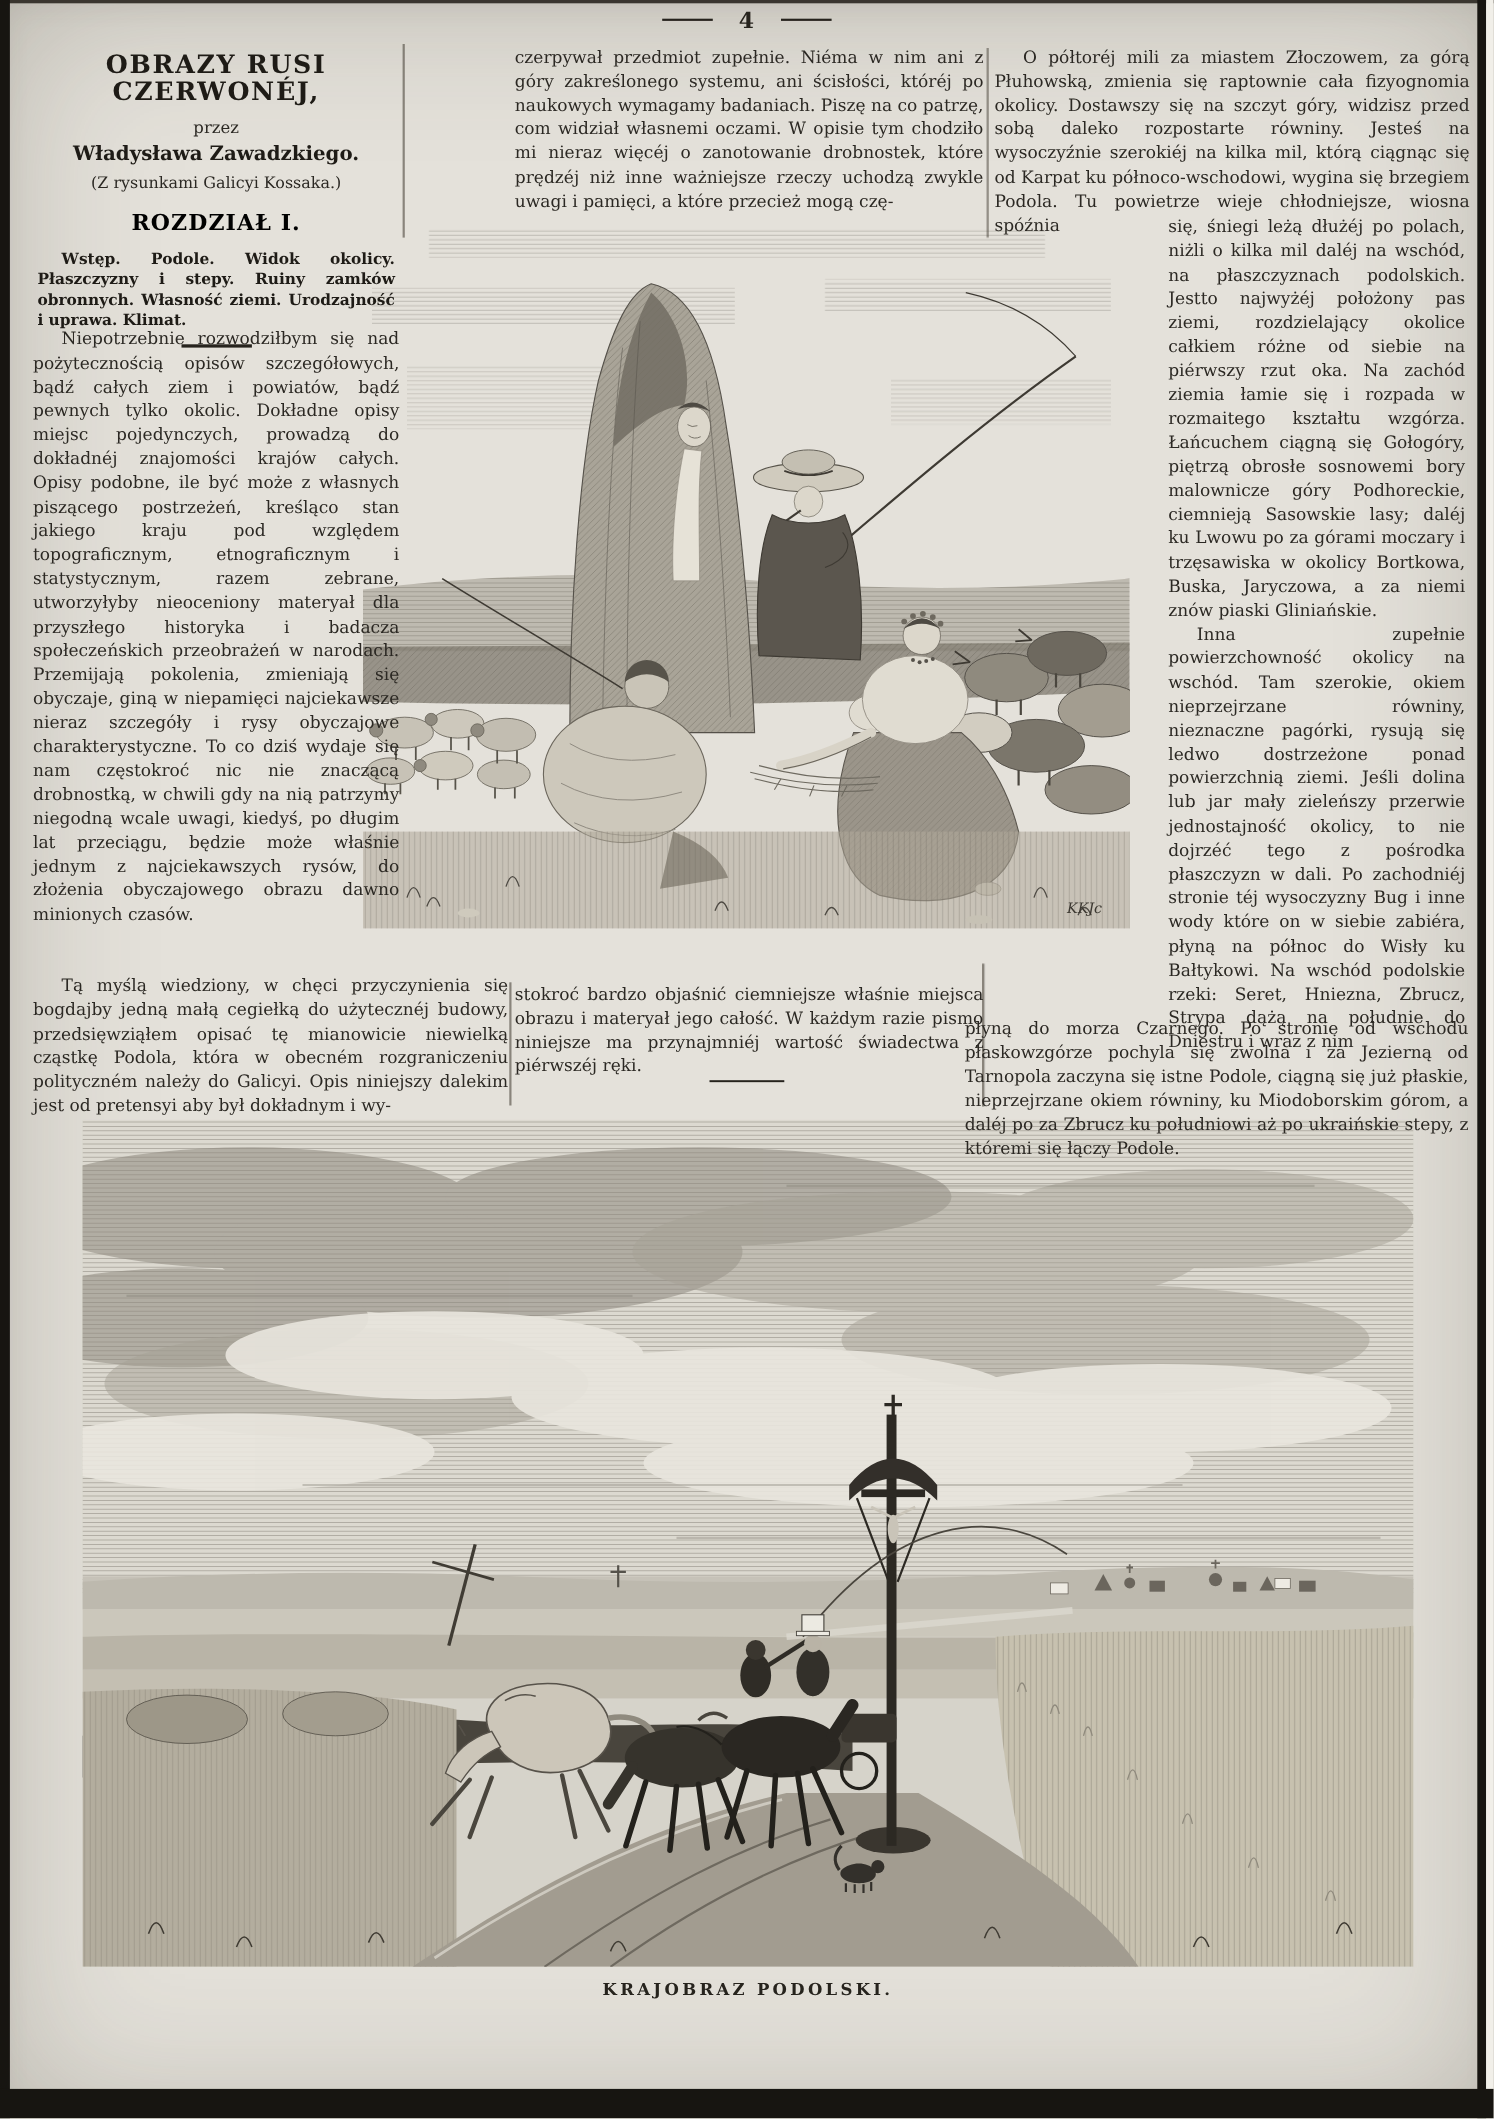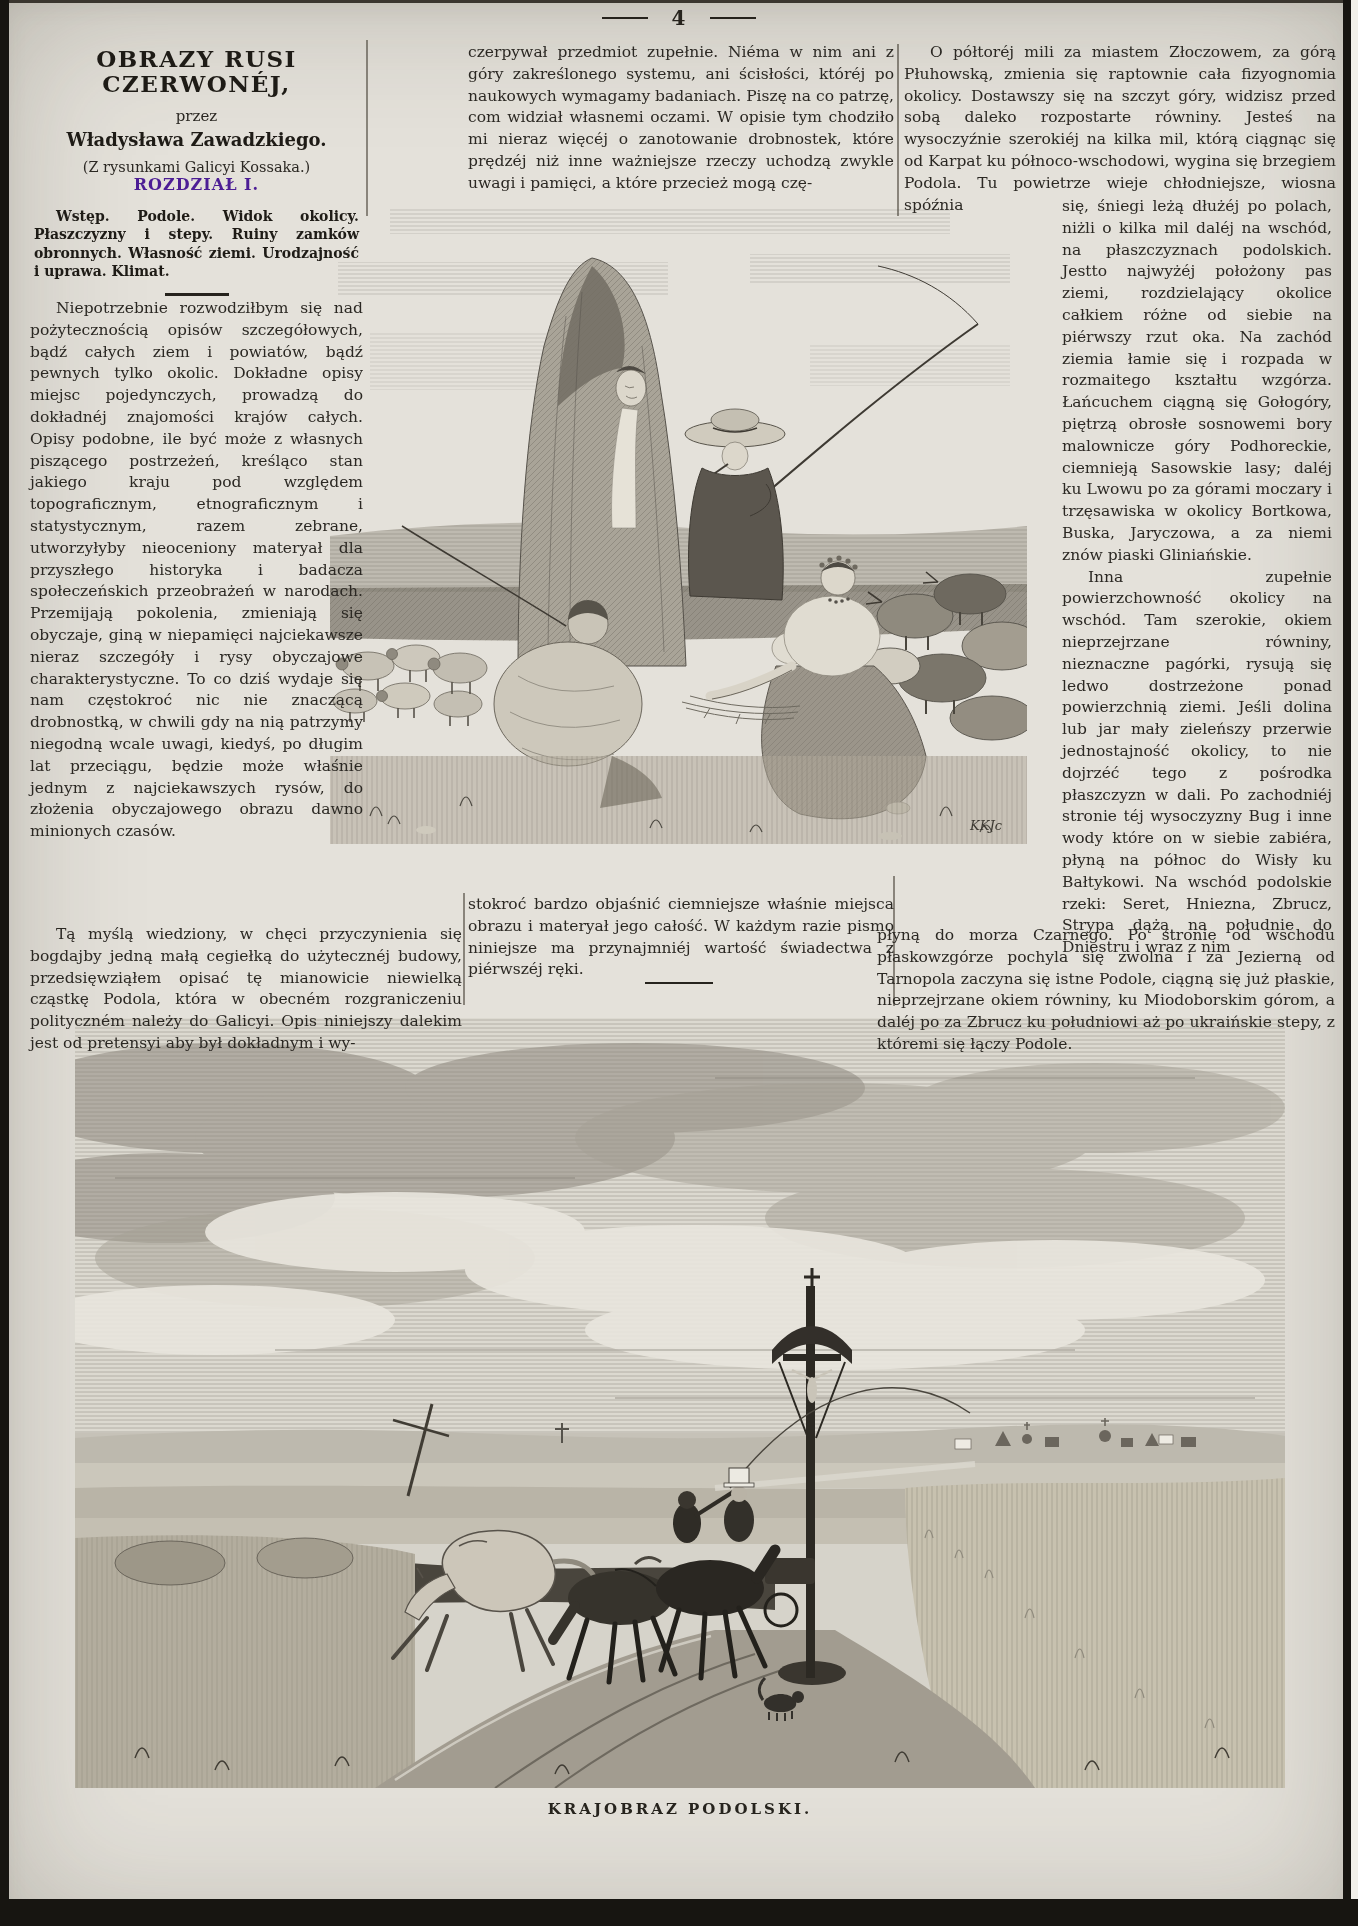--- a/index.html
+++ b/index.html
@@ -28,28 +28,28 @@
   .ruleA{left:463px;top:893px;height:112px;}
   .ruleB{left:897px;top:44px;height:172px;}
   .ruleC{left:893px;top:876px;height:130px;}
   .ruleD{left:366px;top:40px;height:176px;}
 
   .masthead{position:absolute;left:30px;top:46px;width:333px;text-align:center;z-index:3;}
   .title{font-size:23px;font-weight:700;letter-spacing:1.5px;color:#1e1b16;margin:0 0 10px 0;line-height:1.1;}
   .byline-prefix{font-size:15px;margin:4px 0;}
   .author{font-size:18px;font-weight:700;margin:4px 0;color:#1e1b16;}
   .illus{font-size:14.5px;margin-top:9px;}
-  .chapter{font-size:16px;font-weight:700;letter-spacing:1px;margin-top:0;color:#4c1d95;}
+  .chapter{font-size:20px;font-weight:700;letter-spacing:1px;margin-top:15px;color:#000000;}
   .abstract{font-size:14px;font-weight:700;text-align:justify;line-height:1.32;margin:13px 0 0 0;padding:0 4px;text-indent:22px;color:#1e1b16;}
   .small-rule{width:64px;height:3px;background:#26231d;margin:13px auto 0 auto;}
 
   .body{position:absolute;font-size:15.5px;line-height:21.8px;text-align:justify;margin:0;z-index:3;}
   .indent{text-indent:26px;}
   .left-p1{left:30px;top:298px;width:333px;}
-  .left-p2{left:30px;top:924px;width:432px;}
+  .left-p2{left:30px;top:886px;width:432px;}
   .mid-top{left:468px;top:42px;width:426px;}
   .mid-bottom{left:468px;top:894px;width:426px;}
   .r1{left:904px;top:42px;width:432px;}
   .r2{left:1062px;top:196px;width:270px;hyphens:auto;}
   .r2 p{margin:0;text-align:justify;}
   .r3{left:877px;top:896px;width:458px;margin-top:29px;}
   .end-rule{position:absolute;left:645px;top:982px;width:68px;height:2px;background:#26231d;z-index:3;}
 
   .fig{position:absolute;margin:0;z-index:1;}
   .fig1{left:330px;top:196px;width:697px;height:648px;}

